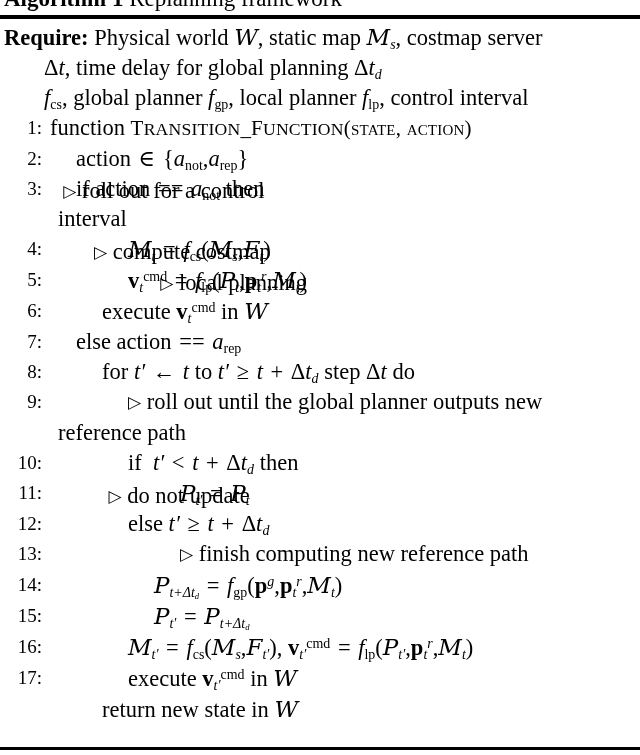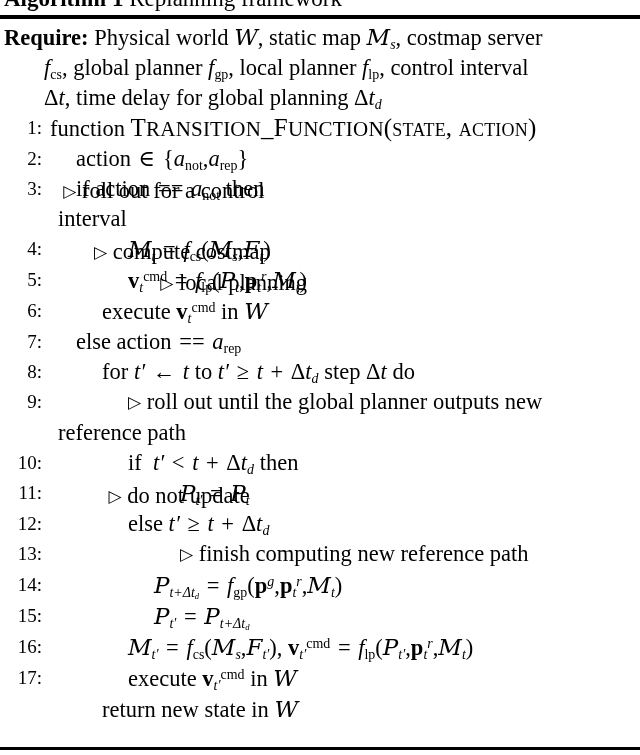--- a/index.html
+++ b/index.html
@@ -99,21 +99,21 @@
   
   .i1 { padding-left: 26px; }
   .i2 { padding-left: 52px; }
   .i3 { padding-left: 78px; }
   .i4 { padding-left: 104px; }
   .i5 { padding-left: 130px; }
 
   .kw { font-weight: normal; }
   .sc {
     font-variant: small-caps;
-    font-size: 25px;
+    font-size: 21px;
     letter-spacing: 0.2px;
   }
 
   
   .comment {
     position: absolute;
     right: 2px;
     top: 0;
     white-space: nowrap;
   }
@@ -150,24 +150,24 @@
 
   <div class="algo-body">
 
     <div class="require">
       <span class="kw">Require:</span>
       <span>
         Physical world <span class="cal">W</span>, static map <span class="cal">M</span><sub class="mi">s</sub>, costmap server
       </span>
     </div>
     <div class="require req-cont">
+      Δ<span class="mi">t</span>, time delay for global planning Δ<span class="mi">t</span><sub class="mi">d</sub>
+    </div>
+    <div class="require req-cont">
       <span class="mi">f</span><sub>cs</sub>, global planner <span class="mi">f</span><sub>gp</sub>, local planner <span class="mi">f</span><sub>lp</sub>, control interval
-    </div>
-    <div class="require req-cont">
-      Δ<span class="mi">t</span>, time delay for global planning Δ<span class="mi">t</span><sub class="mi">d</sub>
     </div>
 
     <div class="row">
       <span class="num">1:</span>
       <span class="code">
         <span class="kw">function</span>
         <span class="sc">T<span style="font-size:0.84em">RANSITION</span>_F<span style="font-size:0.84em">UNCTION</span>(state, action)</span>
       </span>
     </div>
 

